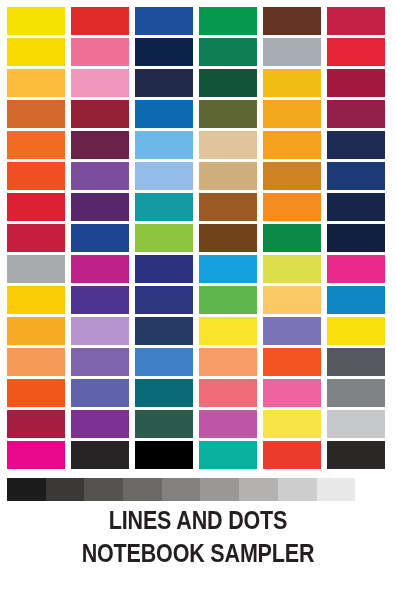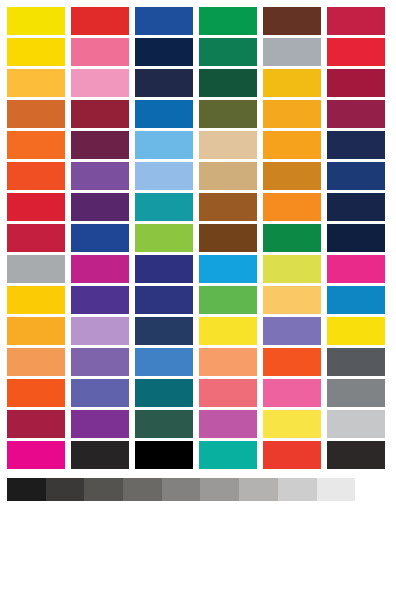--- a/index.html
+++ b/index.html
@@ -178,14 +178,18 @@
       <span class="gray-swatch" style="background-color: rgb(58, 57, 55);"></span>
       <span class="gray-swatch" style="background-color: rgb(84, 83, 80);"></span>
       <span class="gray-swatch" style="background-color: rgb(106, 105, 102);"></span>
       <span class="gray-swatch" style="background-color: rgb(130, 129, 128);"></span>
       <span class="gray-swatch" style="background-color: rgb(154, 153, 152);"></span>
       <span class="gray-swatch" style="background-color: rgb(179, 178, 177);"></span>
       <span class="gray-swatch" style="background-color: rgb(206, 205, 205);"></span>
       <span class="gray-swatch" style="background-color: rgb(232, 232, 232);"></span>
     </div>
 
+  <div id="title-block">
+    <span class="title-line" style="color: rgb(35, 31, 32);">LINES AND DOTS</span>
+    <span class="title-line" style="color: rgb(35, 31, 32);">NOTEBOOK SAMPLER</span>
+  </div>
 
 </div>
 
 </body></html>

